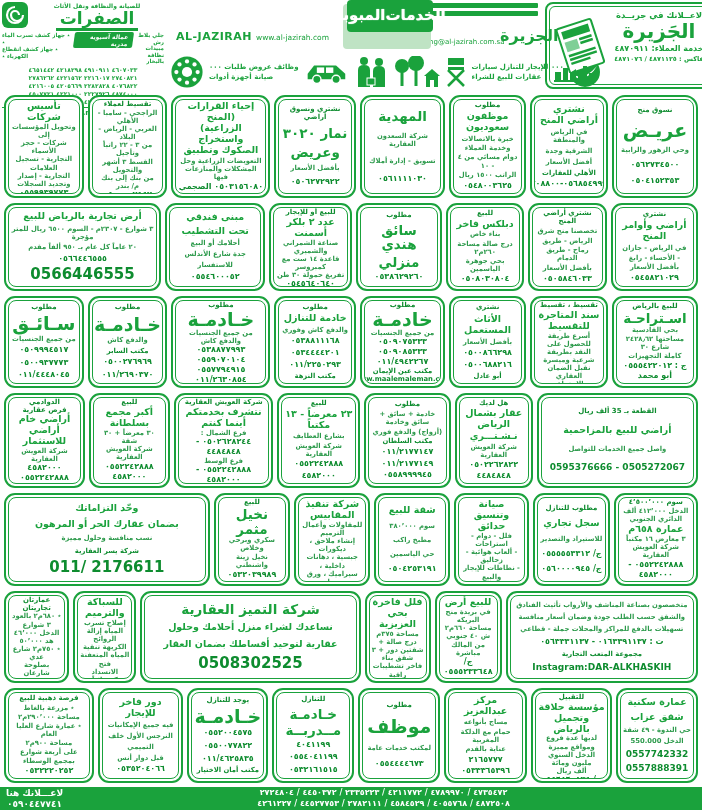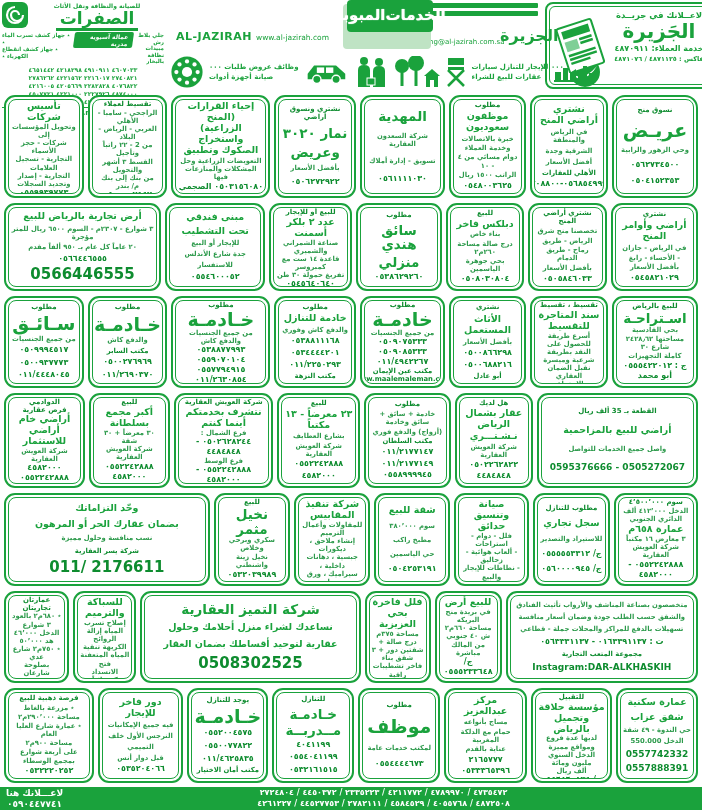--- a/index.html
+++ b/index.html
@@ -289,21 +289,21 @@
             <div class="l-b">التعويضات الزراعية وحل</div>
             <div class="l-b">المشكلات والمنازعات فيها</div>
             <div class="l-p">٠٥٠٣١٥٦٠٨٠ الصجمي</div>
           </div>
         </div>
         <div class="cell" style="flex-grow: 78; flex-basis: 0px;">
           <div class="cell-in">
             <div class="l-k">تقسيط لعملاء</div>
             <div class="l-b">الراجحي - سامبا - الأهلي</div>
             <div class="l-b">العربي - الرياض - البلاد</div>
-            <div class="l-b">من 2 - ٢٢ راتباً وتأجيل</div>
+            <div class="l-b">من ٣ - ٢٢ راتباً وتأجيل</div>
             <div class="l-b">القسط ٣ أشهر والتحويل</div>
             <div class="l-b">من بنك إلى بنك</div>
             <div class="l-b">م/ بندر</div>
             <div class="l-p">٠٥٠٠٠٠٢٥٤٢</div>
           </div>
         </div>
         <div class="cell" style="flex-grow: 78; flex-basis: 0px;">
           <div class="cell-in">
             <div class="l-t">تأسيس شركات</div>
             <div class="l-b">وتحويل المؤسسات إلى</div>
@@ -361,21 +361,21 @@
             <div class="l-b">صناعة الشمراني والشميري</div>
             <div class="l-b">قاعدة ١٤ ست مع كمبروسر</div>
             <div class="l-b">تفريغ حمولة ٣٠ طن</div>
             <div class="l-p">٠٥٤٥٦٤٠٦٤٠</div>
           </div>
         </div>
         <div class="cell" style="flex-grow: 99; flex-basis: 0px;">
           <div class="cell-in">
             <div class="l-t">مبنى فندقي</div>
             <div class="l-t">تحت التشطيب</div>
-            <div class="l-b">للإيجار أو البيع</div>
+            <div class="l-b">أحلامك أو البيع</div>
             <div class="l-b">جدة شارع الأندلس</div>
             <div class="l-b">للاستفسار</div>
             <div class="l-p">٠٥٥٤٦٠٠٠٥٢</div>
           </div>
         </div>
         <div class="cell" style="flex-grow: 160; flex-basis: 0px;">
           <div class="cell-in">
             <div class="l-t">أرض تجارية بالرياض للبيع</div>
             <div class="l-b">٣ شوارع - ٢٣٠٧م - السوم ٦٥٠٠ ريال للمتر مؤجرة</div>
             <div class="l-b">٢٠ عاماً كل عام بـ ٩٥٠ ألفاً مقدم</div>

